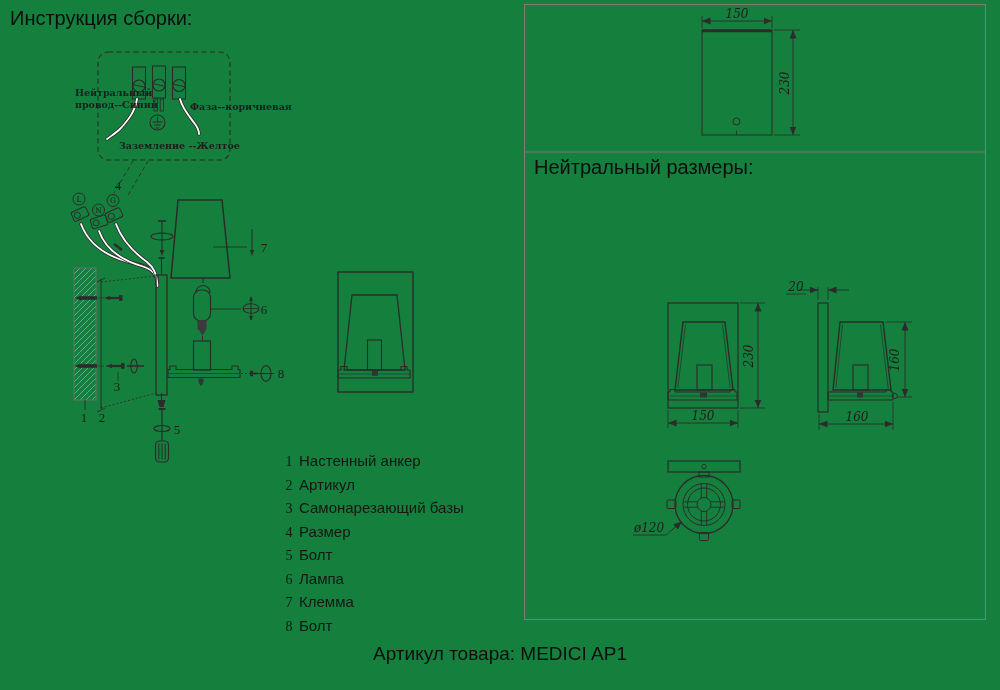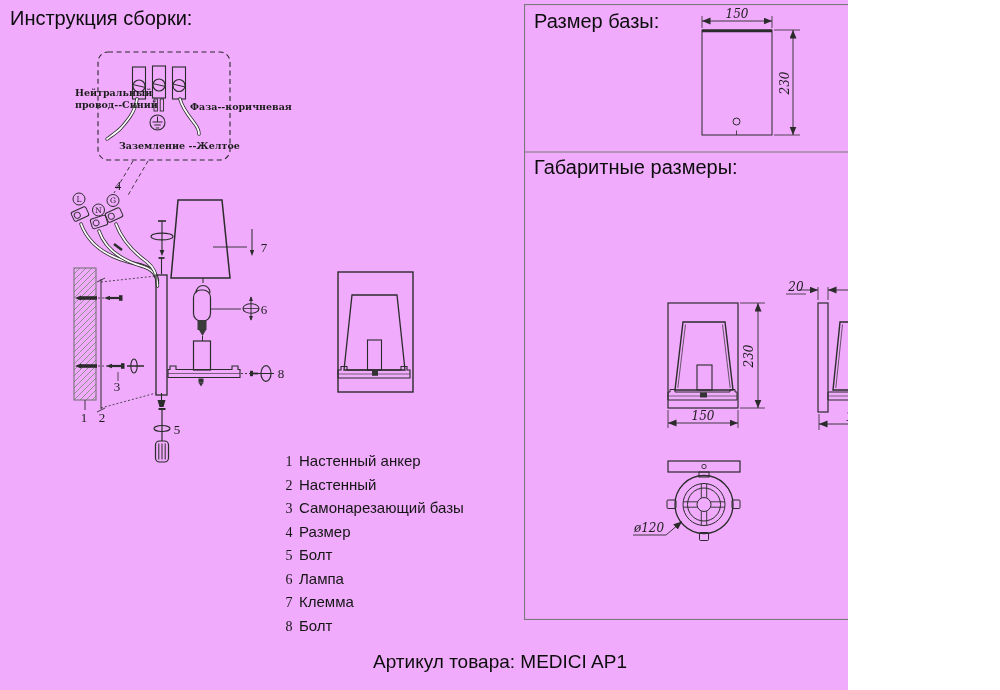--- a/index.html
+++ b/index.html
@@ -1,21 +1,21 @@
 <!DOCTYPE html>
 <html><head>
 <meta charset="utf-8">
 <style>
   html,body{margin:0;padding:0;background:#fff;}
-  #page{position:relative;width:848px;height:690px;background:#f0abfc;overflow:hidden;
+  #page{position:relative;width:1000px;height:690px;background:#15803d;overflow:hidden;
         font-family:"Liberation Sans",sans-serif;color:#111;}
   .abs{position:absolute;}
   .title{font-size:20px;color:#0d0d0d;}
   .panel-title{font-size:20px;color:#0d0d0d;}
-  .footer{font-size:19px;color:#0d0d0d;text-align:center;width:1000px;margin-top:8px;}
+  .footer{font-size:19px;color:#0d0d0d;text-align:center;width:1000px;}
   
   #parts-list{position:absolute;left:283px;top:452px;}
   .part-row{display:flex;align-items:baseline;height:23.5px;}
   .part-num{font-family:"Liberation Serif",serif;font-size:14px;width:12px;text-align:center;color:#151515;}
   .part-label{font-size:15px;margin-left:4px;color:#151515;}
   
   text{fill:#1c1c1c;}
   .dim{font:italic 12px "DejaVu Serif",serif;}
   .callout{font:13px "Liberation Serif",serif;}
   .wlabel{font:600 9.5px "DejaVu Serif",serif;}
@@ -216,21 +216,21 @@
     </g>
   </svg>
 
   <div id="parts-list">
     <div class="part-row">
         <span class="part-num">1</span>
         <span class="part-label">Настенный анкер</span>
       </div>
     <div class="part-row">
         <span class="part-num">2</span>
-        <span class="part-label">Настенный</span>
+        <span class="part-label">Артикул</span>
       </div>
     <div class="part-row">
         <span class="part-num">3</span>
         <span class="part-label">Самонарезающий базы</span>
       </div>
     <div class="part-row">
         <span class="part-num">4</span>
         <span class="part-label">Размер</span>
       </div>
     <div class="part-row">
@@ -244,22 +244,21 @@
     <div class="part-row">
         <span class="part-num">7</span>
         <span class="part-label">Клемма</span>
       </div>
     <div class="part-row">
         <span class="part-num">8</span>
         <span class="part-label">Болт</span>
       </div>
   </div>
 
-  <div class="abs panel-title" style="left:534px;top:10px;">Размер базы:</div>
-  <div class="abs panel-title" style="left:534px;top:156px;">Габаритные размеры:</div>
+  <div class="abs panel-title" style="left:534px;top:156px;">Нейтральный размеры:</div>
 
   <svg class="abs" style="left:524px;top:4px;" width="462" height="616" viewBox="524 4 462 616">
     <defs>
       <marker id="arr" orient="auto-start-reverse" markerUnits="userSpaceOnUse" markerWidth="10" markerHeight="8" refX="8.5" refY="3.5">
         <path d="M0,0 L8.5,3.5 L0,7 Z" fill="#2b2b2b"></path>
       </marker>
     </defs>
 
     <rect x="524.5" y="4.5" width="461" height="615" fill="none" stroke="#7a7a7a" stroke-width="1.2"></rect>
     <line x1="524.5" y1="152" x2="985.5" y2="152" stroke="#7a7a7a" stroke-width="1.2"></line>

